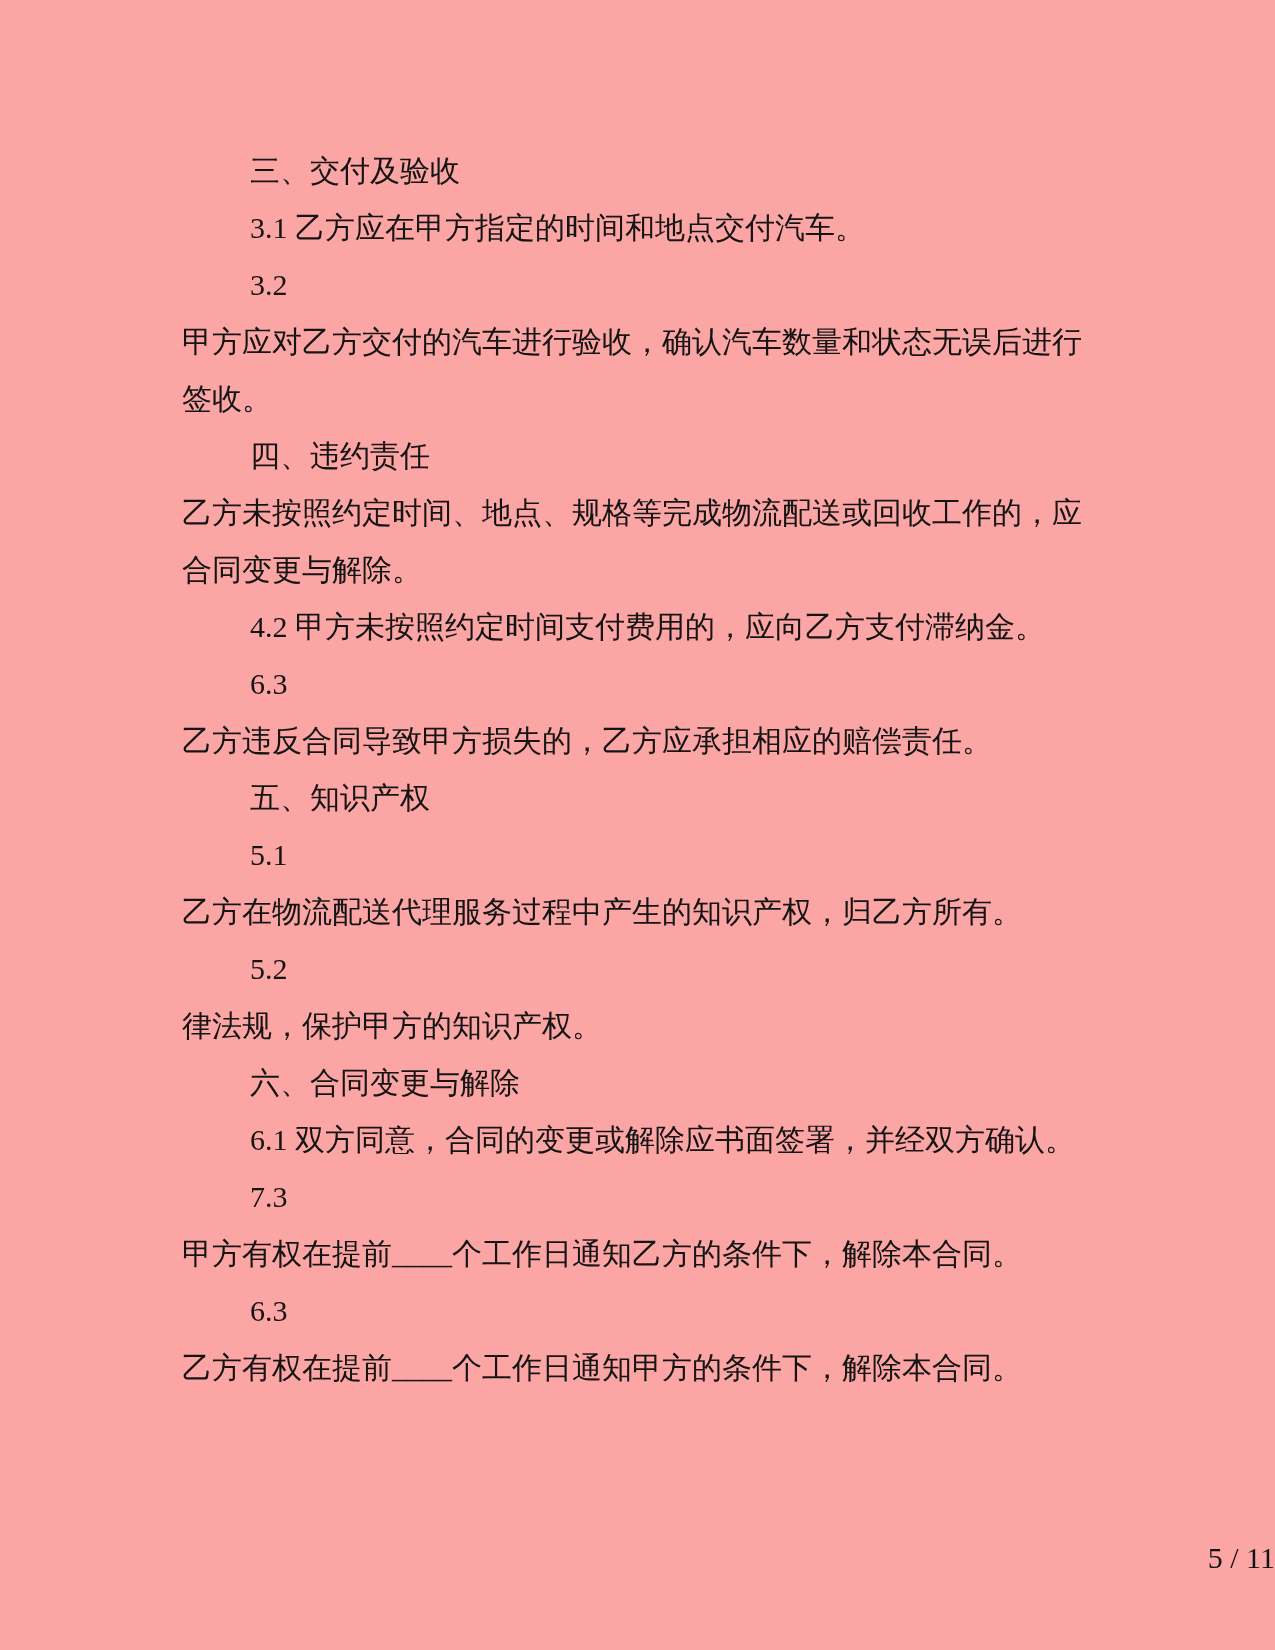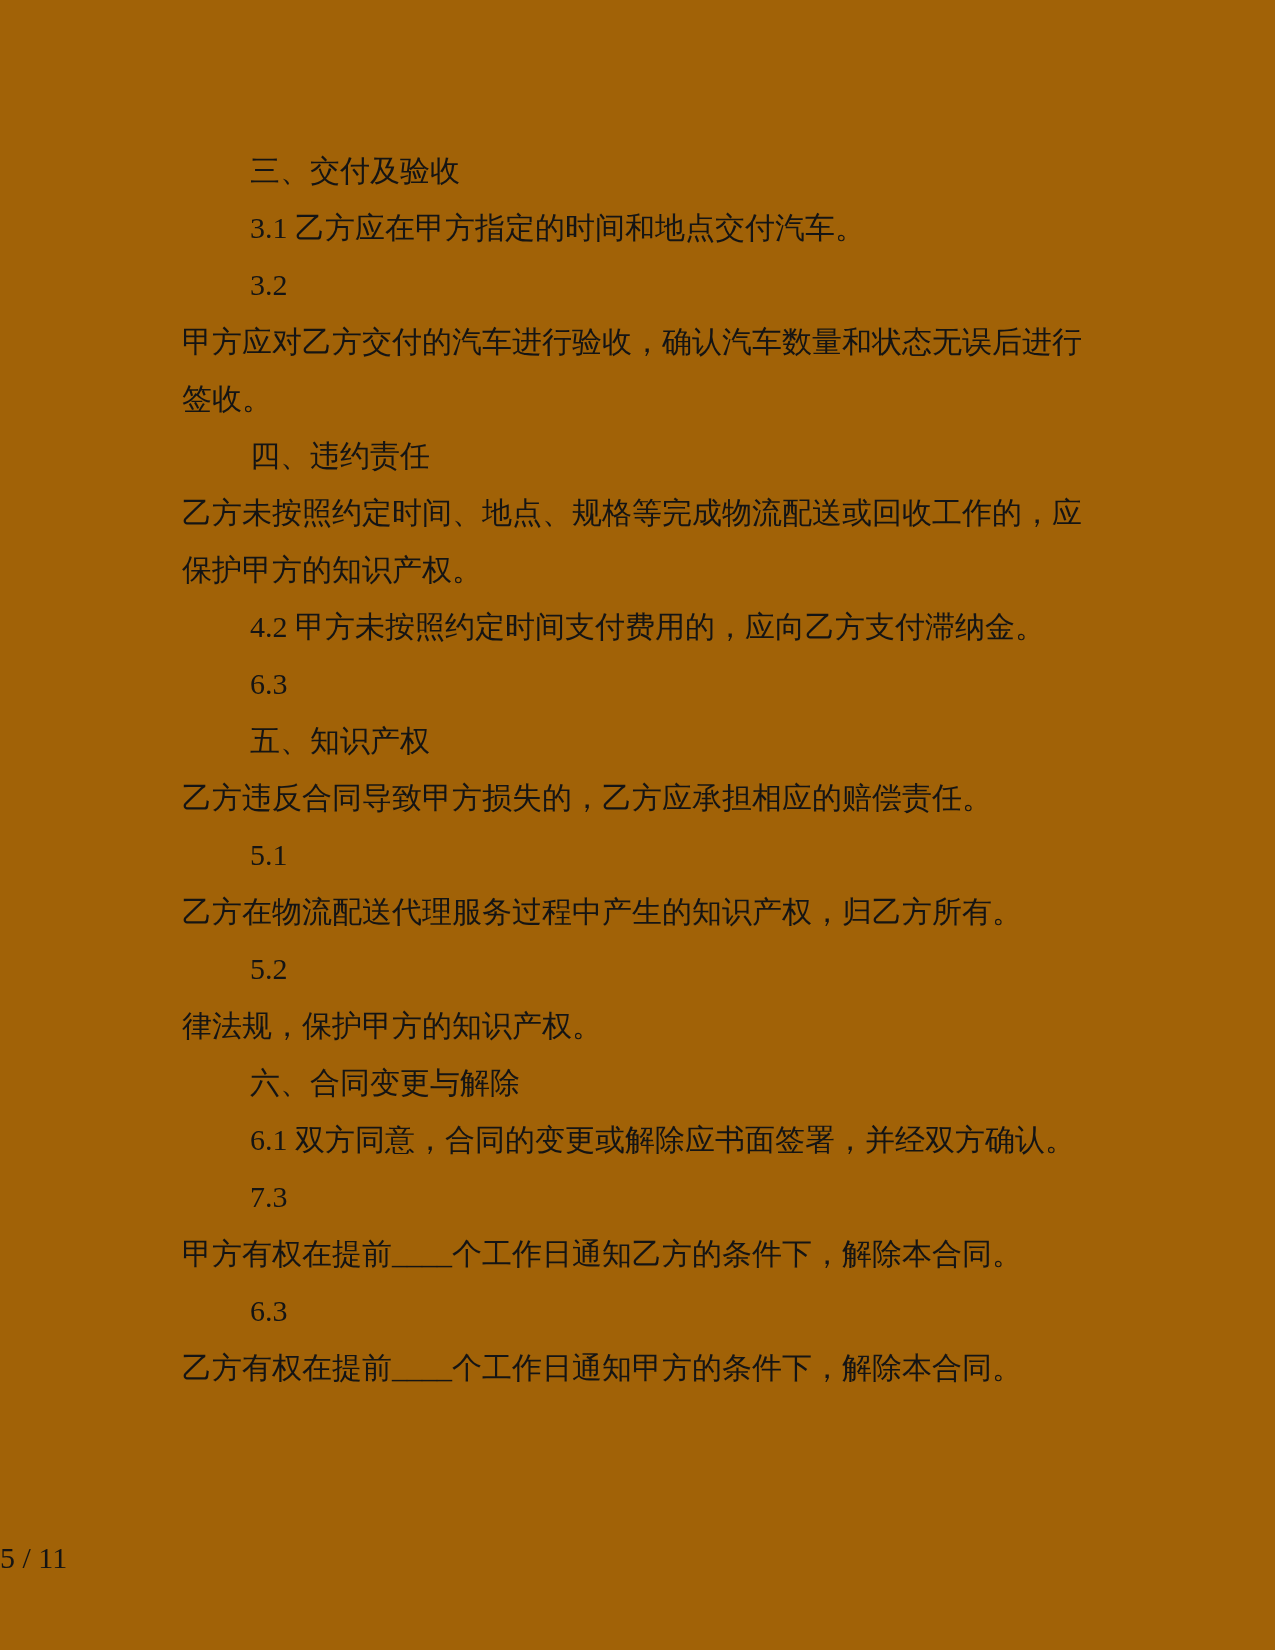--- a/index.html
+++ b/index.html
@@ -5,21 +5,21 @@
   * { margin: 0; padding: 0; box-sizing: border-box; }
   html, body {
     width: 1275px;
     background: #ffffff;
     font-family: "Liberation Serif", "DejaVu Serif", serif;
   }
   .page {
     position: relative;
     width: 1275px;
     height: 1650px;
-    background: #a16207;
+    background: #fca5a5;
     overflow: hidden;
     color: #111111;
   }
   .doc-body {
     position: absolute;
     left: 182px;
     top: 142px;
     width: 910px;
   }
   .line {
@@ -31,43 +31,43 @@
     color: #141414;
   }
   .line.indent {
     padding-left: 68px;
   }
   .footer {
     position: absolute;
     left: 0;
     top: 1540px;
     width: 1275px;
-    text-align: left;
+    text-align: right;
     font-size: 30px;
     line-height: 36px;
     color: #141414;
   }
 </style>
 </head>
 <body>
 
 <div class="page">
   <div class="doc-body">
       <div class="line indent">三、交付及验收</div>
       <div class="line indent">3.1 乙方应在甲方指定的时间和地点交付汽车。</div>
       <div class="line indent">3.2</div>
       <div class="line">甲方应对乙方交付的汽车进行验收，确认汽车数量和状态无误后进行</div>
       <div class="line">签收。</div>
       <div class="line indent">四、违约责任</div>
       <div class="line">乙方未按照约定时间、地点、规格等完成物流配送或回收工作的，应</div>
-      <div class="line">保护甲方的知识产权。</div>
+      <div class="line">合同变更与解除。</div>
       <div class="line indent">4.2 甲方未按照约定时间支付费用的，应向乙方支付滞纳金。</div>
       <div class="line indent">6.3</div>
+      <div class="line">乙方违反合同导致甲方损失的，乙方应承担相应的赔偿责任。</div>
       <div class="line indent">五、知识产权</div>
-      <div class="line">乙方违反合同导致甲方损失的，乙方应承担相应的赔偿责任。</div>
       <div class="line indent">5.1</div>
       <div class="line">乙方在物流配送代理服务过程中产生的知识产权，归乙方所有。</div>
       <div class="line indent">5.2</div>
       <div class="line">律法规，保护甲方的知识产权。</div>
       <div class="line indent">六、合同变更与解除</div>
       <div class="line indent">6.1 双方同意，合同的变更或解除应书面签署，并经双方确认。</div>
       <div class="line indent">7.3</div>
       <div class="line">甲方有权在提前____个工作日通知乙方的条件下，解除本合同。</div>
       <div class="line indent">6.3</div>
       <div class="line">乙方有权在提前____个工作日通知甲方的条件下，解除本合同。</div>

